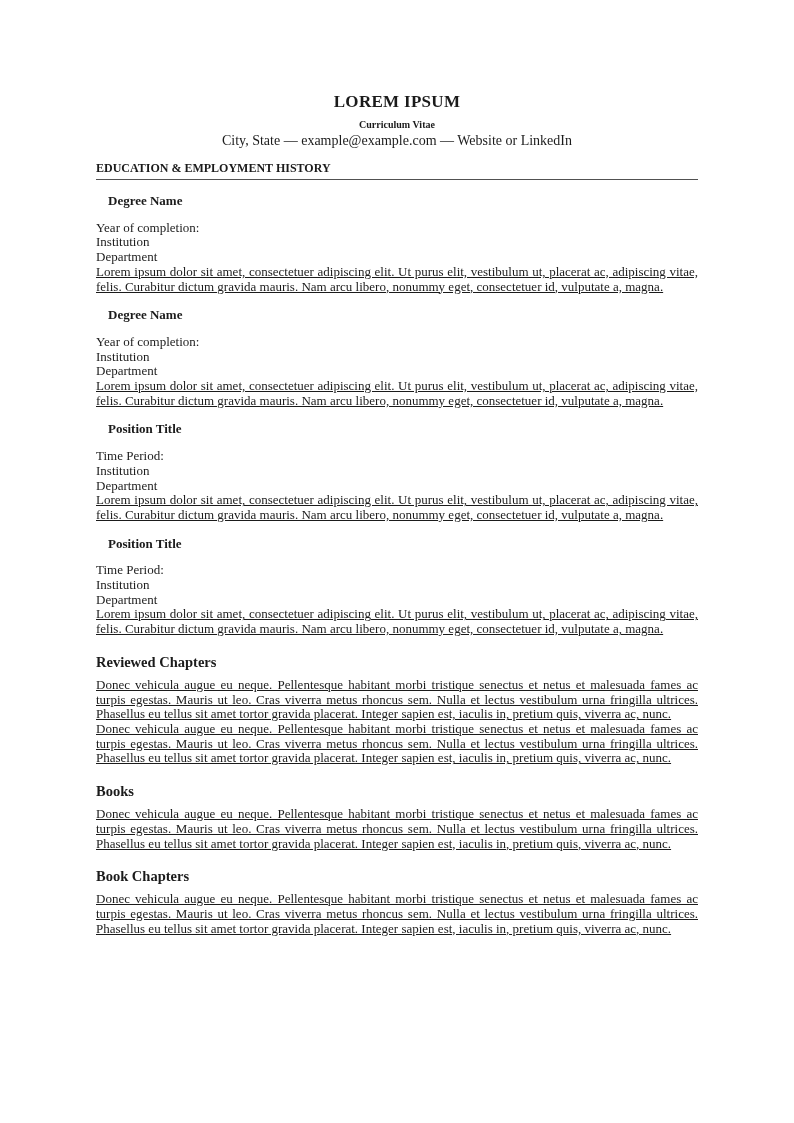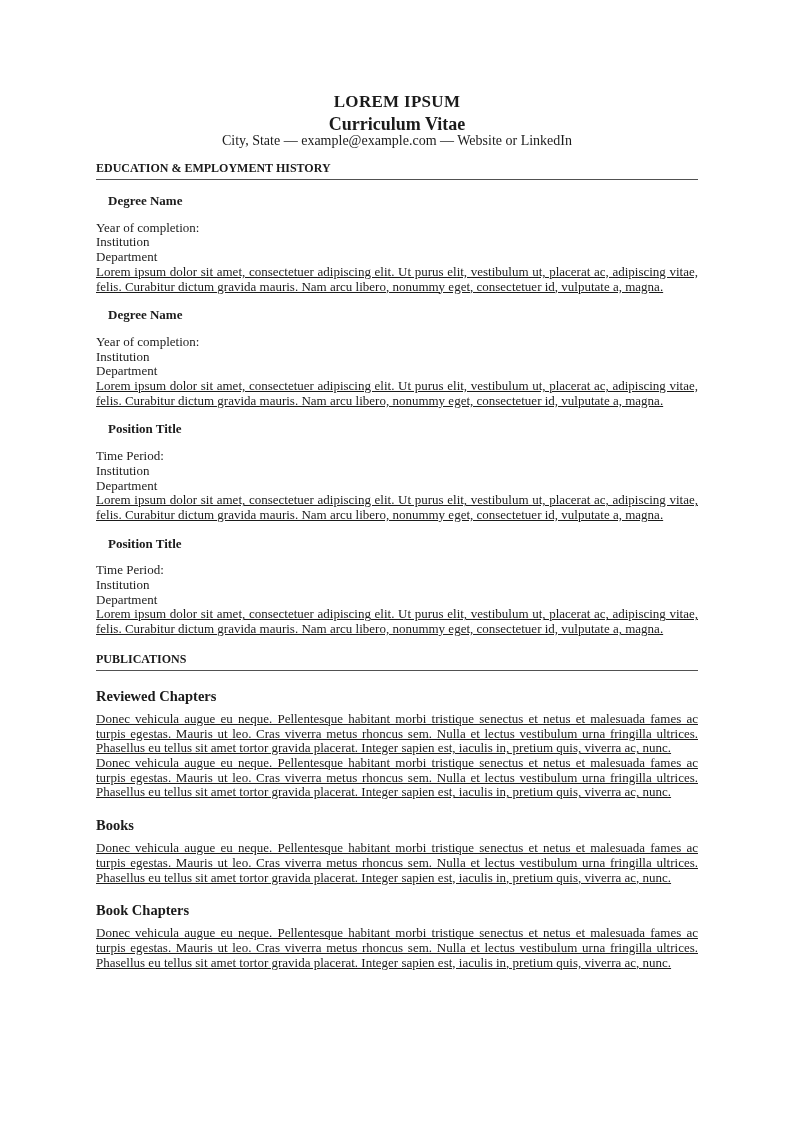--- a/index.html
+++ b/index.html
@@ -21,21 +21,21 @@
   }
   .cv-header { text-align: center; }
   .cv-name {
     font-size: 17px;
     line-height: 19px;
     font-weight: bold;
     margin: 0;
     letter-spacing: 0.3px;
   }
   .cv-subtitle {
-    font-size: 18px;
+    font-size: 10px;
     font-weight: bold;
     line-height: 15px;
     margin: 6px 0 0 0;
   }
   .cv-contact {
     font-size: 14px;
     line-height: 16px;
     margin: 1px 0 0 0;
   }
   .section-title {
@@ -106,21 +106,20 @@
     <div class="entry">
       <div class="entry-title">Position Title</div>
       <div class="entry-line">Time Period:</div>
       <div class="entry-line">Institution</div>
       <div class="entry-line">Department</div>
       <p class="entry-desc">Lorem ipsum dolor sit amet, consectetuer adipiscing elit. Ut purus elit, vestibulum ut, placerat ac, adipiscing vitae, felis. Curabitur dictum gravida mauris. Nam arcu libero, nonummy eget, consectetuer id, vulputate a, magna.</p>
     </div>
   </section>
 
   <section>
-    <h2 class="section-title">PUBLICATIONS</h2>
 
     <div class="subsection">
       <h3 class="subsection-title">Reviewed Chapters</h3>
       <p class="sub-desc">Donec vehicula augue eu neque. Pellentesque habitant morbi tristique senectus et netus et malesuada fames ac turpis egestas. Mauris ut leo. Cras viverra metus rhoncus sem. Nulla et lectus vestibulum urna fringilla ultrices. Phasellus eu tellus sit amet tortor gravida placerat. Integer sapien est, iaculis in, pretium quis, viverra ac, nunc.</p>
     </div>
 
     <div class="subsection">
       <p class="sub-desc">Donec vehicula augue eu neque. Pellentesque habitant morbi tristique senectus et netus et malesuada fames ac turpis egestas. Mauris ut leo. Cras viverra metus rhoncus sem. Nulla et lectus vestibulum urna fringilla ultrices. Phasellus eu tellus sit amet tortor gravida placerat. Integer sapien est, iaculis in, pretium quis, viverra ac, nunc.</p>
     </div>
 

